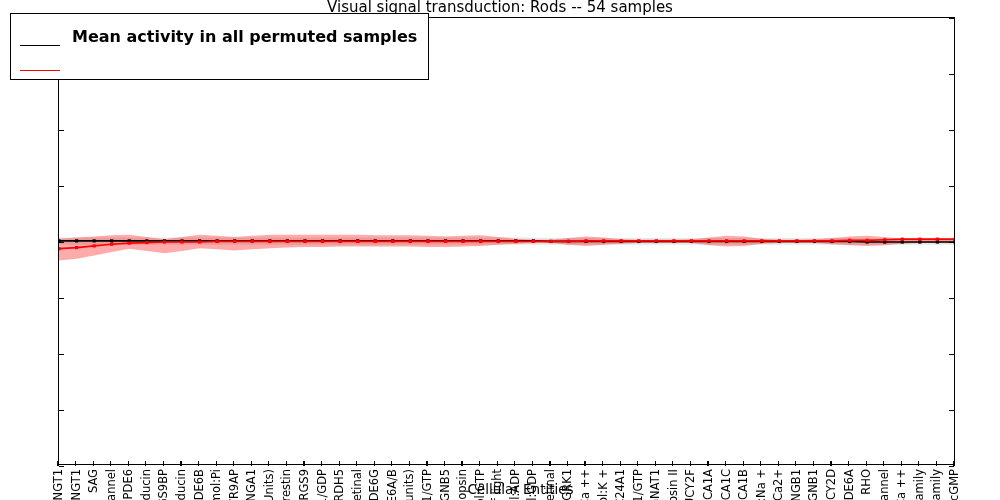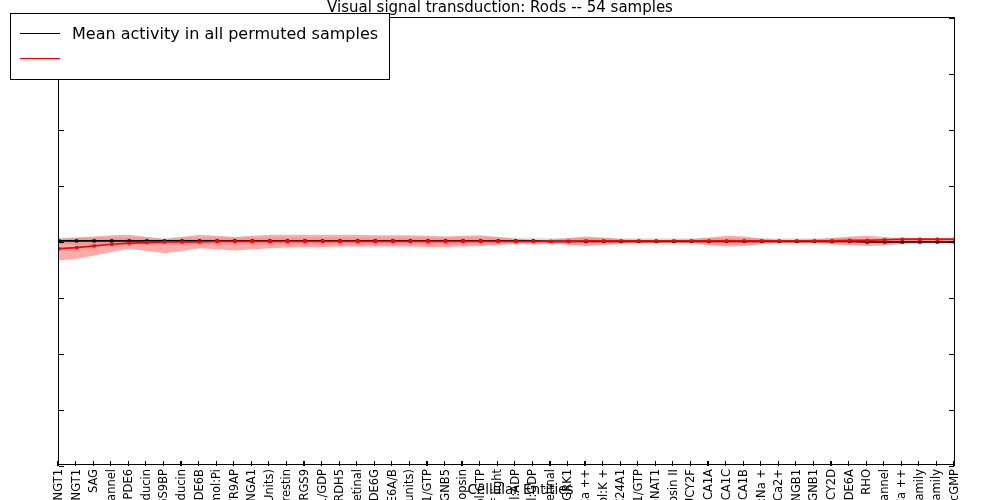--- a/index.html
+++ b/index.html
@@ -48,21 +48,21 @@
   }
   .xtick-inner{display:block;transform:translate(-100%,-50%);}
 
   
   .legend{
     position:absolute;left:10px;top:13px;
     background:#fff;border:1.1px solid #000;
     padding:7px 11px 8px 9px;
     box-sizing:border-box;
   }
-  .legend-row{display:flex;align-items:center;height:25px;}
+  .legend-row{display:flex;align-items:flex-end;height:25px;font-weight:bold;}
   .legend-swatch{width:40px;height:0;border-top-width:1.6px;border-top-style:solid;margin-right:12px;}
   .legend-text{font-size:16px;color:#000;white-space:nowrap;}
 
   svg{display:block;}
 </style>
 </head>
 <body>
 
 <div id="fig">
 

